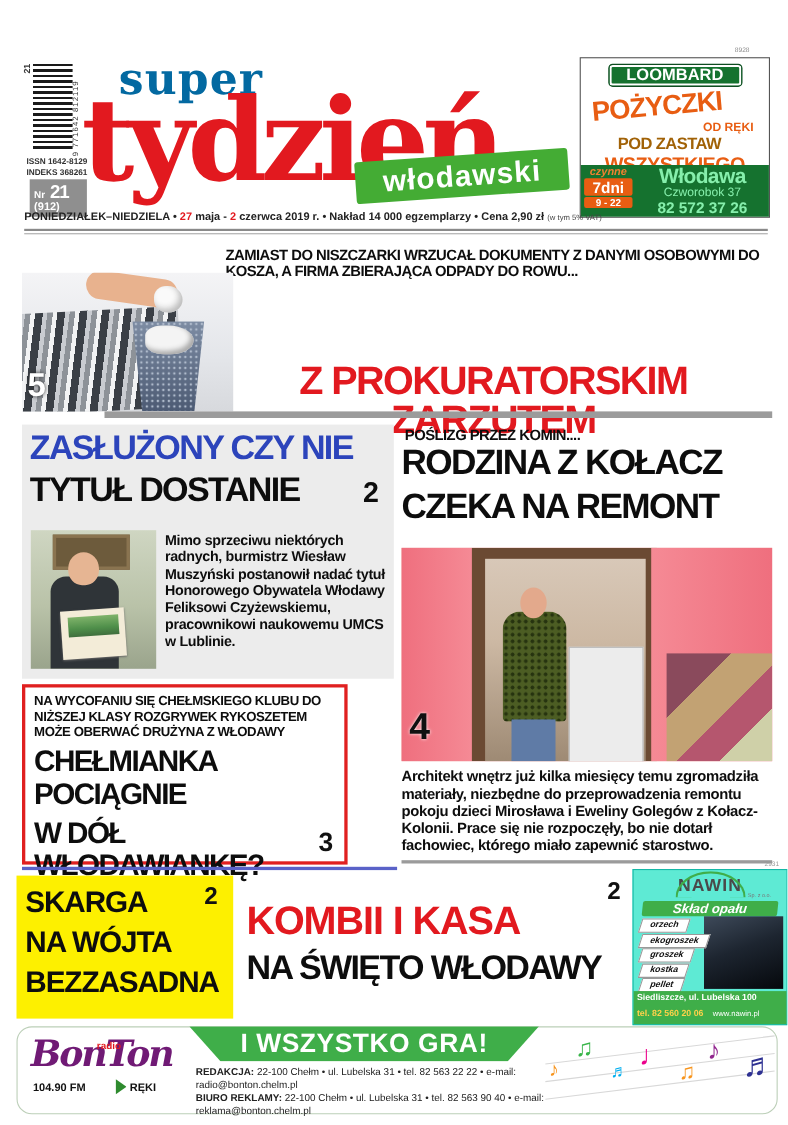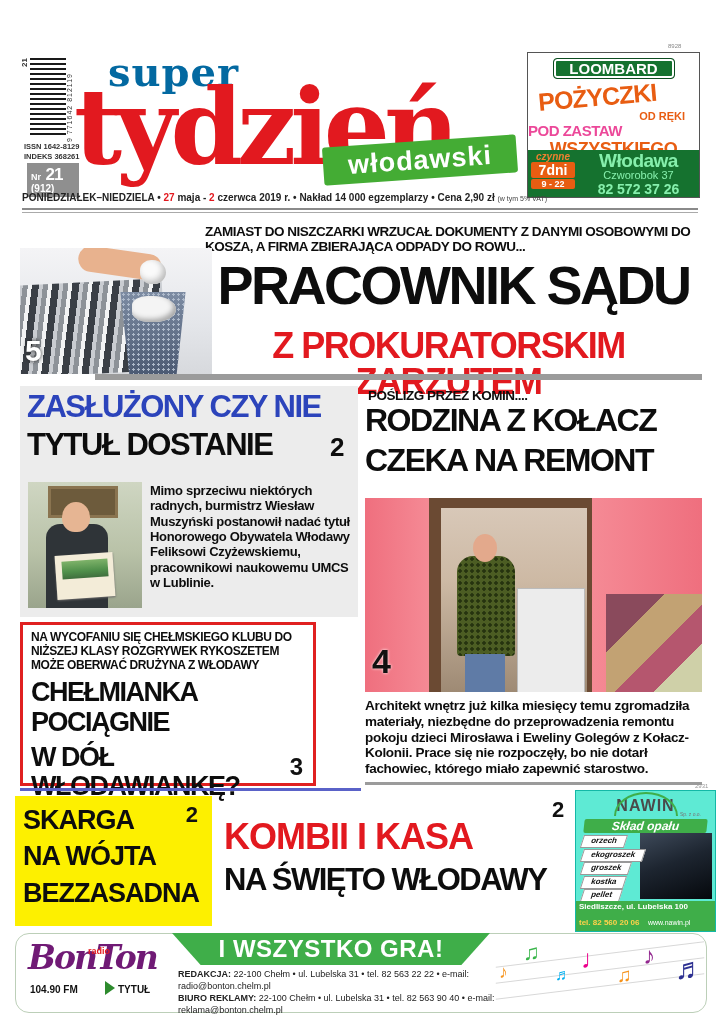--- a/index.html
+++ b/index.html
@@ -24,21 +24,21 @@
   .t-region{left:323px;top:141px;width:194px;height:38px;background:#44ac34;transform:rotate(-4deg);
     color:#fff;font-size:27px;font-weight:700;text-align:center;line-height:38px;letter-spacing:1px;border-radius:3px}
 
   
   .lb{left:527px;top:52px;width:173px;height:146px;border:1px solid #555;background:#fff;box-sizing:border-box}
   .lb-id{left:668px;top:43px;font-size:6px;color:#888}
   .lb-brand{margin:5px auto 2px;width:120px;background:#15722f;border:1px solid #0d4d20;border-radius:4px;
     color:#fff;text-align:center;font-weight:700;font-size:15px;padding:1px 0;box-shadow:0 0 0 2px #fff inset}
   .lb-l1{color:#e85d12;font-weight:700;font-size:25px;letter-spacing:-1px;transform:rotate(-5deg);margin:2px 0 0 10px}
   .lb-l2{color:#e85d12;font-weight:700;font-size:11px;text-align:right;margin-right:14px}
-  .lb-l3{color:#ec4899;font-weight:700;font-size:15px;text-align:left;margin-right:10px;letter-spacing:-0.5px}
+  .lb-l3{color:#a16207;font-weight:700;font-size:15px;text-align:center;margin-right:10px;letter-spacing:-0.5px}
   .lb-l4{color:#e85d12;font-weight:700;font-size:18px;text-align:center;letter-spacing:-0.5px}
   .lb-bot{position:absolute;left:0;bottom:0;width:100%;height:47px;background:#15722f;display:flex}
   .lb-hours{width:46px;padding:1px 2px;text-align:center}
   .lb-czynne{color:#f08030;font-weight:700;font-size:10px;font-style:italic;display:block}
   .lb-dni{display:block;background:#e85d12;color:#fff;font-weight:700;font-size:14px;border-radius:2px;margin:0 1px}
   .lb-time{display:block;background:#e85d12;color:#fff;font-weight:700;font-size:9px;border-radius:2px;margin:1px 1px 0}
   .lb-addr{flex:1;color:#86efac;text-align:center;line-height:1.02;padding-top:1px}
   .lb-city{font-size:19px;font-weight:700;letter-spacing:-0.5px}
   .lb-street{font-size:11px}
   .lb-phone{font-size:14px;font-weight:700}
@@ -209,21 +209,20 @@
 
   <div class="abs kick ts-kick">ZAMIAST DO NISZCZARKI WRZUCAŁ DOKUMENTY Z DANYMI OSOBOWYMI DO KOSZA, A FIRMA ZBIERAJĄCA ODPADY DO ROWU...</div>
   <div class="abs ts-photo">
     <div class="doc-stack"></div>
     <div class="hand"></div>
     <div class="crumple"></div>
     <div class="bin"></div>
     <div class="bin-paper"></div>
   </div>
   <div class="abs ts-page">5</div>
-  <div class="abs ts-h1">PRACOWNIK SĄDU</div>
   <div class="abs ts-h2">Z PROKURATORSKIM ZARZUTEM</div>
   <div class="abs graybar"></div>
 
   <div class="abs aw-panel"></div>
   <div class="abs aw-h1">ZASŁUŻONY CZY NIE</div>
   <div class="abs aw-h2">TYTUŁ DOSTANIE</div>
   <div class="abs aw-page">2</div>
   <div class="abs aw-photo">
     <div class="aw-frame"></div>
     <div class="aw-man"></div>
@@ -291,21 +290,21 @@
       <span class="nw-a2">tel. 82 560 20 06</span>
       <span class="nw-web">www.nawin.pl</span>
     </div>
   </div>
 
   <div class="abs ft"></div>
   <div class="abs bt-name">BonTon</div>
   <div class="abs bt-radio">radio</div>
   <div class="abs bt-freq">104.90 FM</div>
   <div class="abs bt-mark"></div>
-  <div class="abs bt-city">TYTUŁ</div>
+  <div class="abs bt-city">RĘKI</div>
   <div class="abs ribbon">I WSZYSTKO GRA!</div>
   <div class="abs addr">
     <div>
       <span class="lbl">REDAKCJA:</span>
       <span>22-100 Chełm • ul. Lubelska 31 • tel. 82 563 22 22 • e-mail: radio@bonton.chelm.pl</span>
     </div>
     <div>
       <span class="lbl">BIURO REKLAMY:</span>
       <span>22-100 Chełm • ul. Lubelska 31 • tel. 82 563 90 40 • e-mail: reklama@bonton.chelm.pl</span>
     </div>

